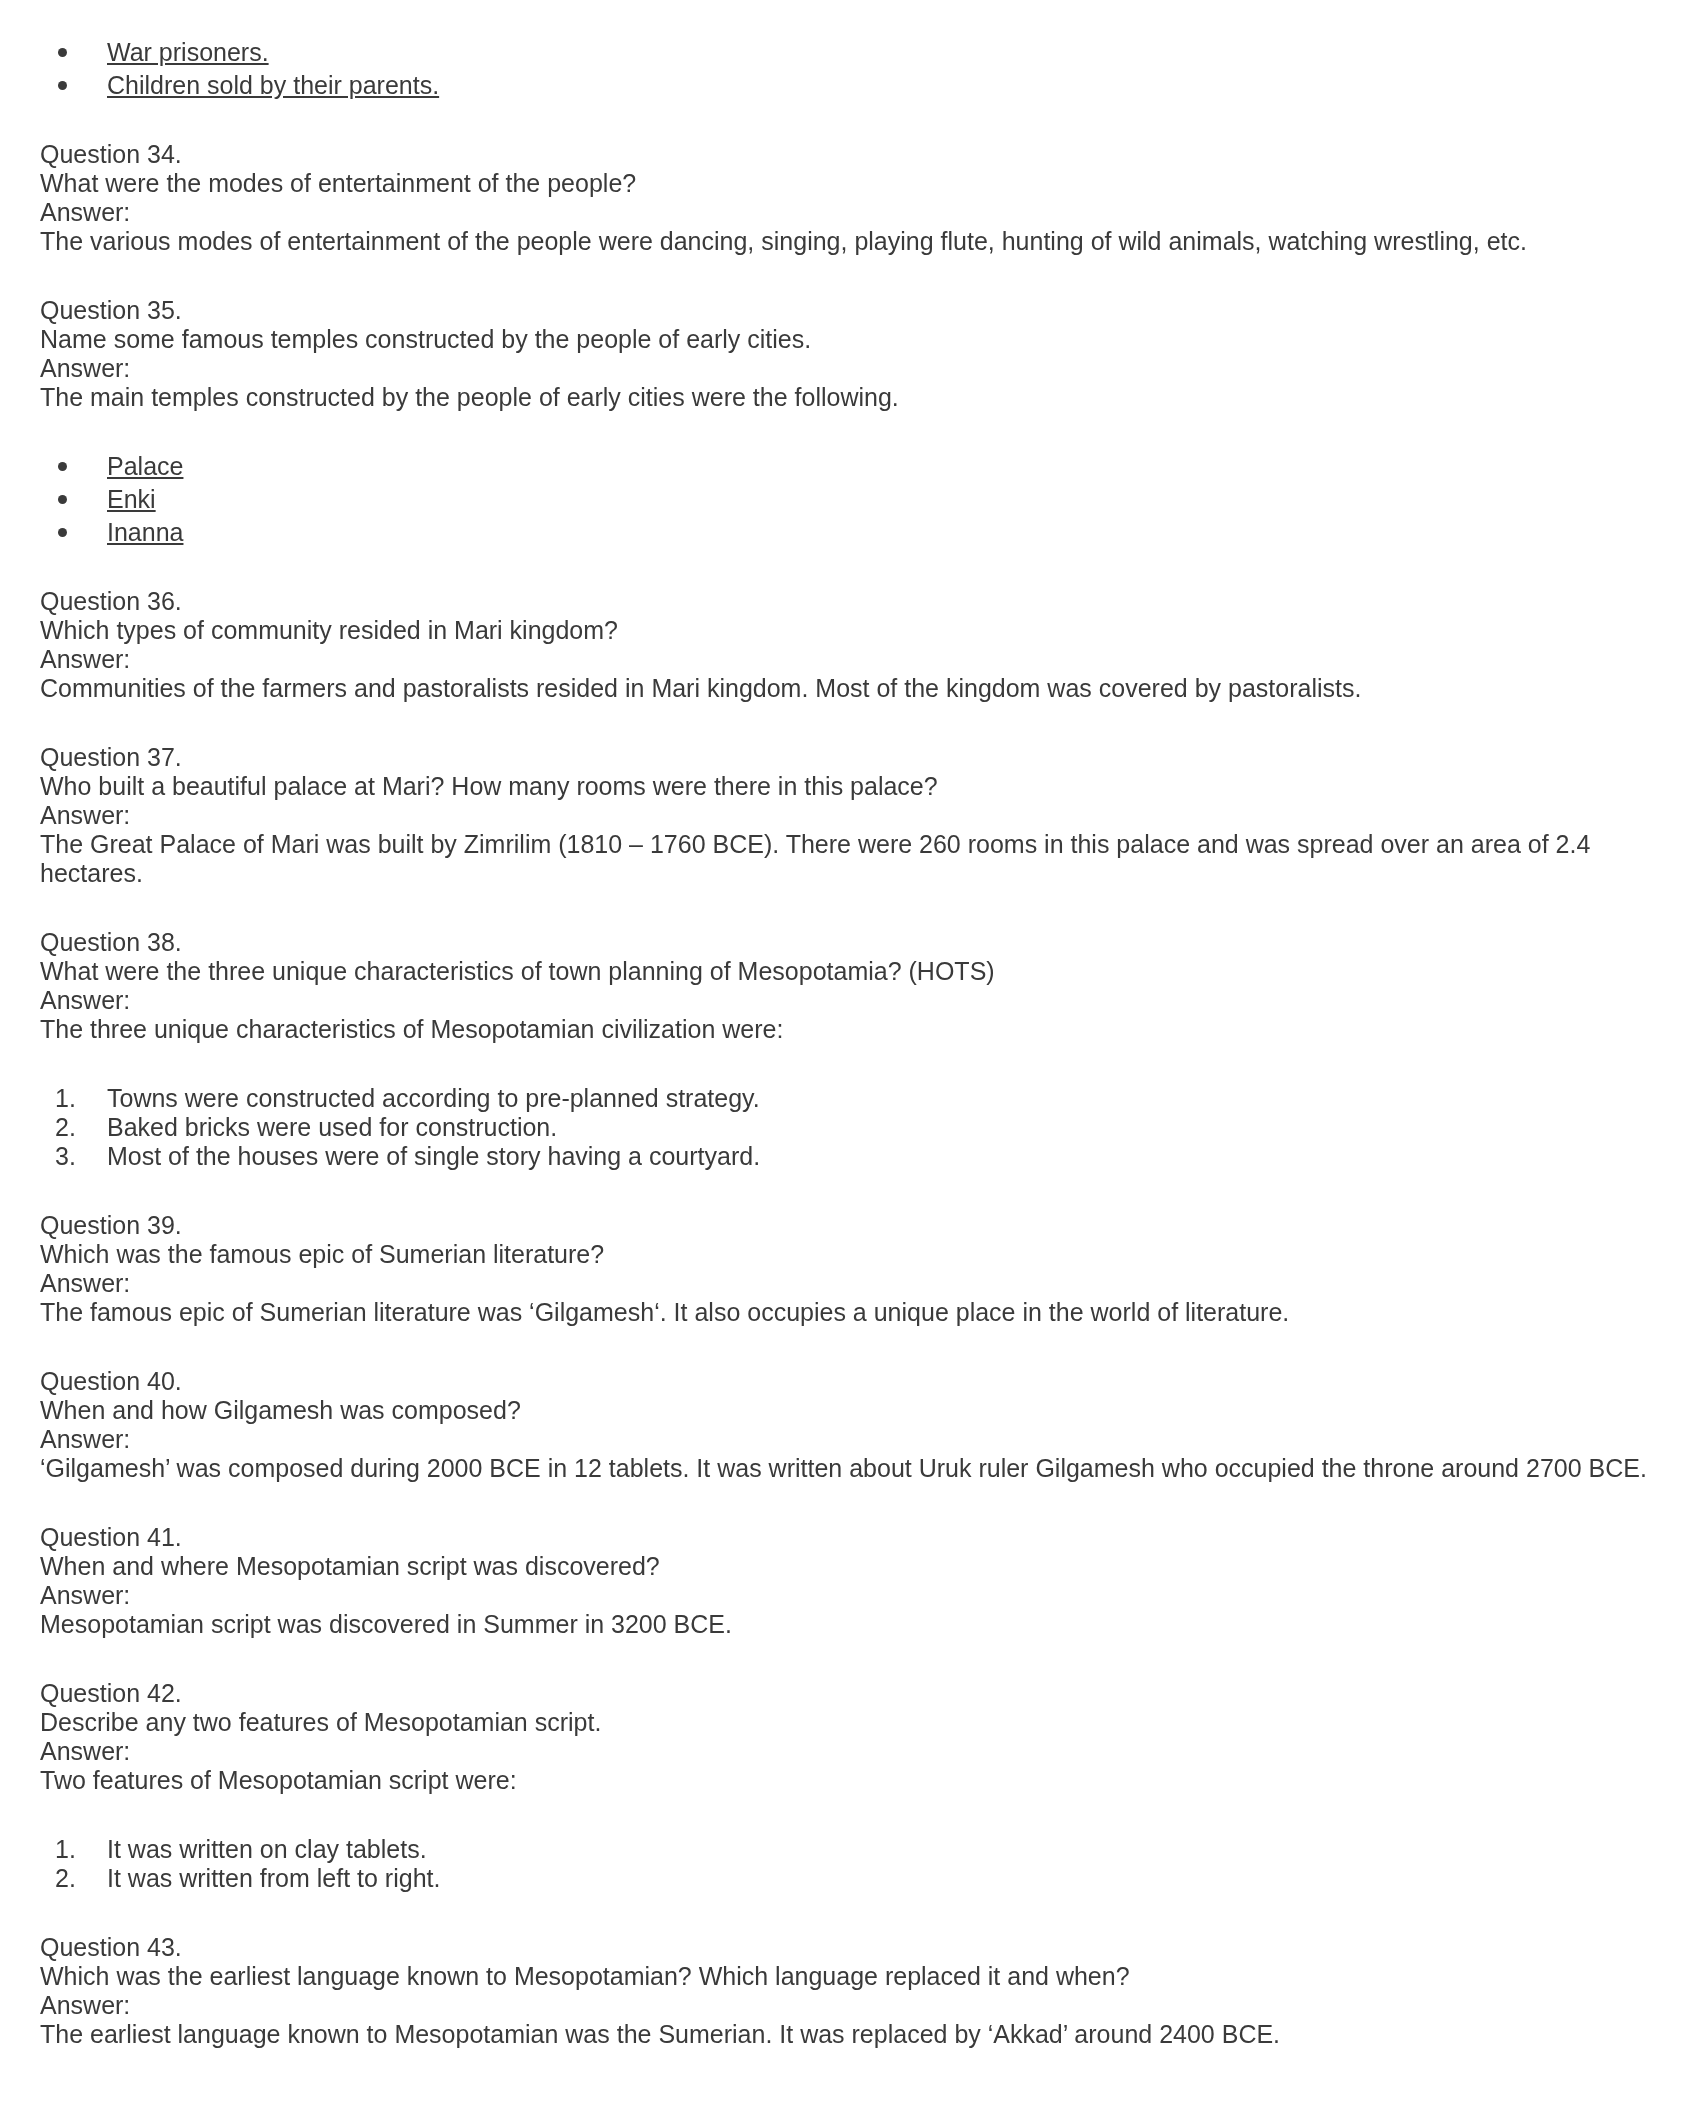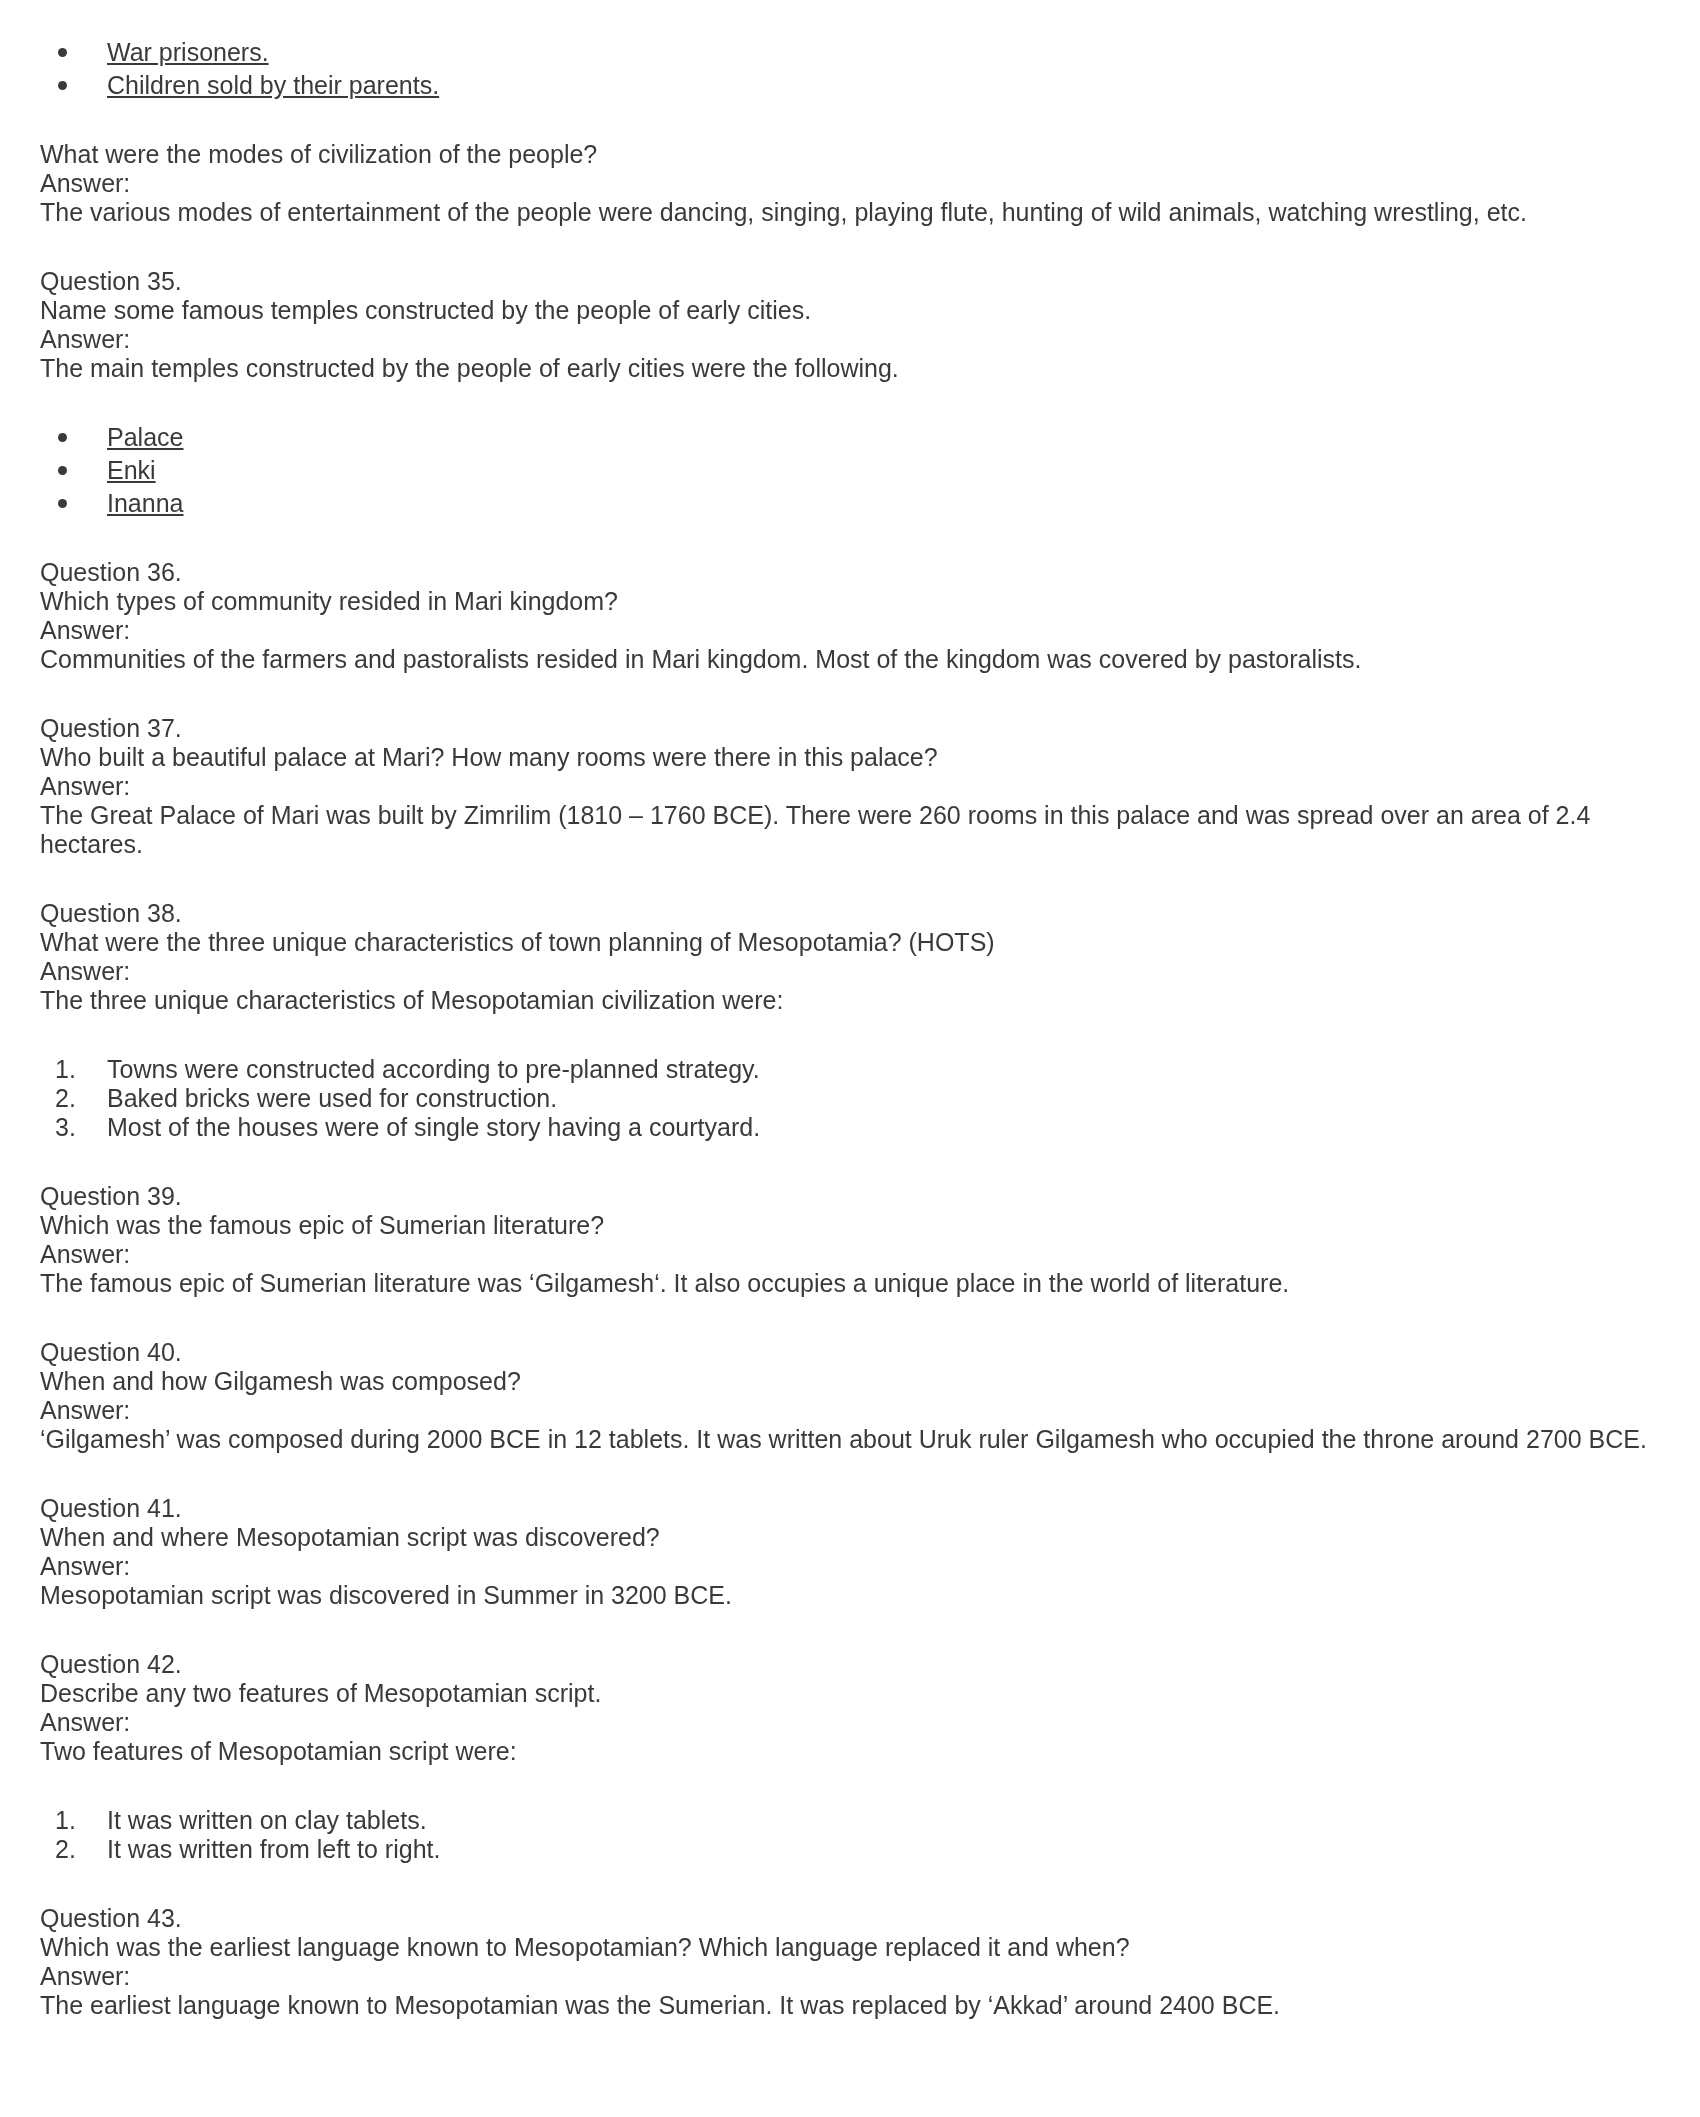--- a/index.html
+++ b/index.html
@@ -60,21 +60,22 @@
 </style>
 </head>
 <body>
 
 <ul class="bullet-list">
   <li><span>War prisoners.</span></li>
   <li><span>Children sold by their parents.</span></li>
 </ul>
 
 <div class="qa-block">
-  <div class="line">What were the modes of civilization of the people?</div>
+  <div class="line">Question 34.</div>
+  <div class="line">What were the modes of entertainment of the people?</div>
   <div class="line">Answer:</div>
   <div class="line">The various modes of entertainment of the people were dancing, singing, playing flute, hunting of wild animals, watching wrestling, etc.</div>
 </div>
 
 <div class="qa-block">
   <div class="line">Question 35.</div>
   <div class="line">Name some famous temples constructed by the people of early cities.</div>
   <div class="line">Answer:</div>
   <div class="line">The main temples constructed by the people of early cities were the following.</div>
 </div>

